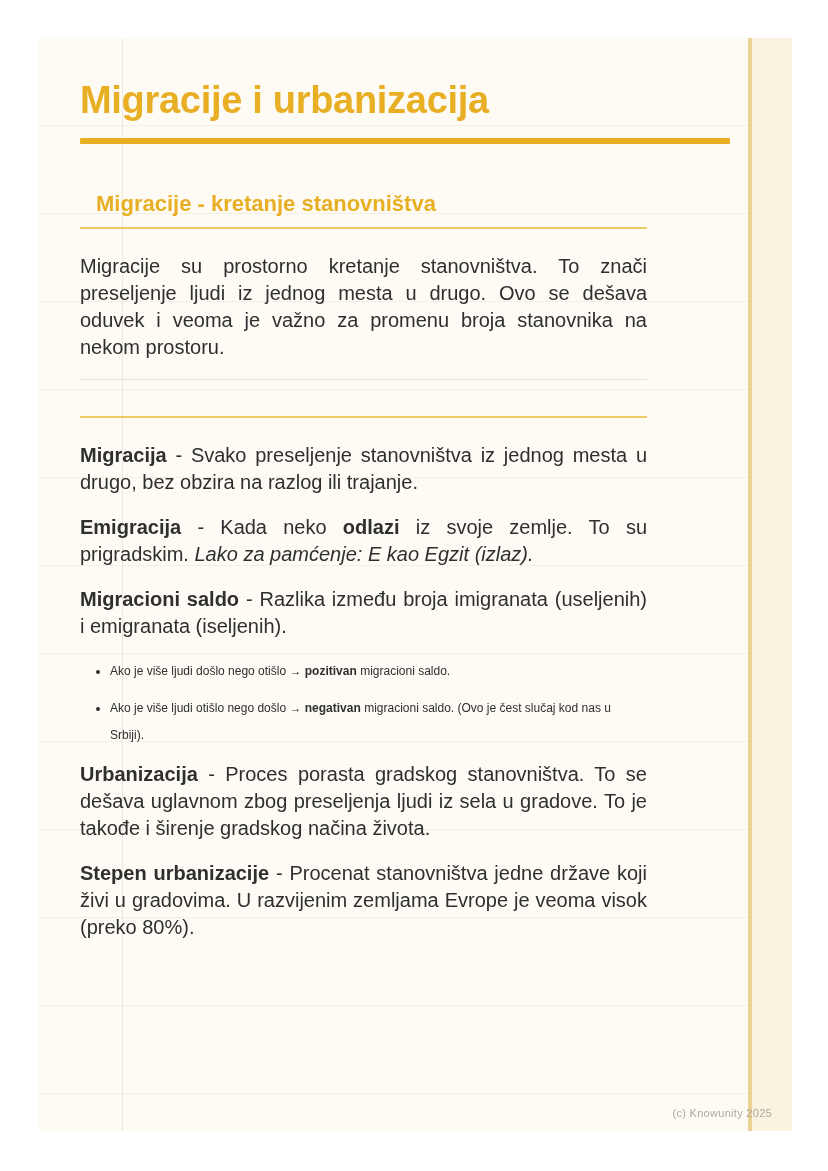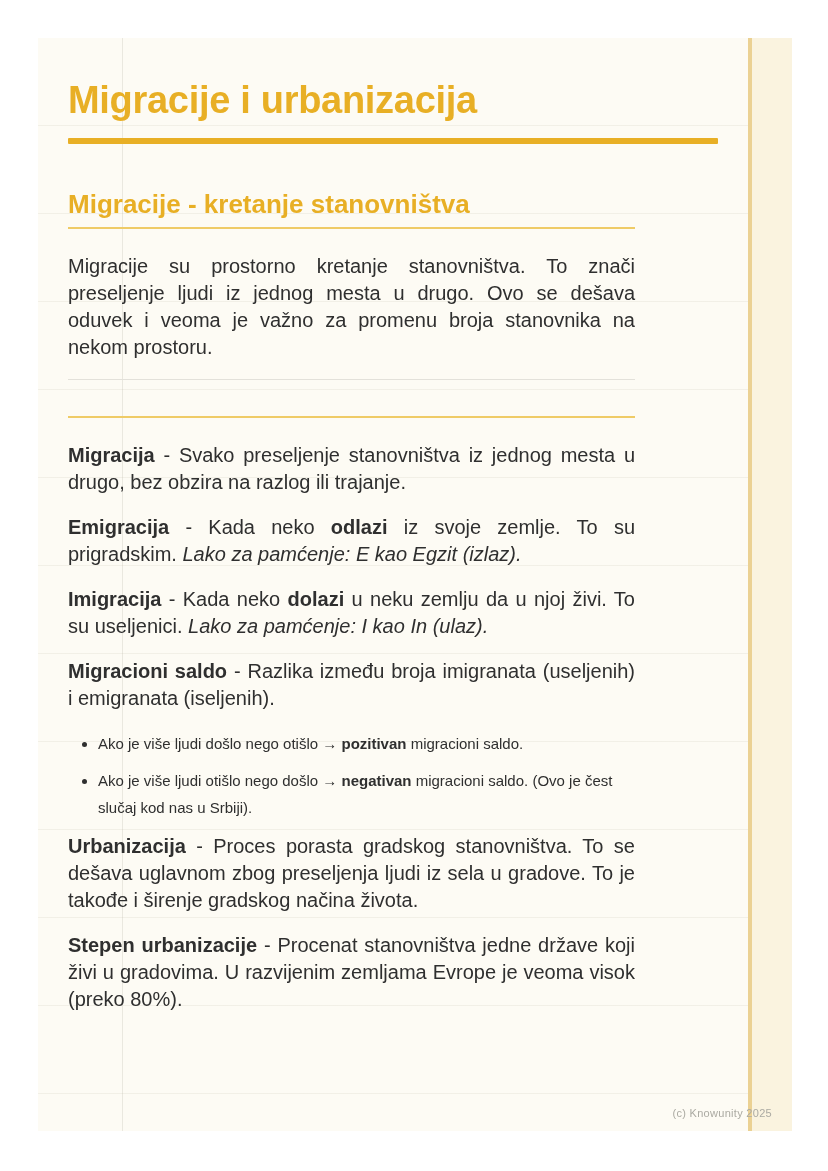--- a/index.html
+++ b/index.html
@@ -38,48 +38,48 @@
   }
   .margin-rule{
     position:absolute;top:0;right:40px;bottom:0;width:4px;
     background:var(--margin-rule);
   }
   .vline{
     position:absolute;left:84px;top:0;bottom:0;width:1px;
     background:rgba(170,165,150,0.22);
   }
   .content{
-    position:absolute;left:30px;top:40px;width:567px;
+    position:absolute;left:42px;top:40px;width:567px;
   }
   h1{
     margin:0 0 16px;font-size:38px;line-height:44px;font-weight:700;
     color:var(--accent);letter-spacing:-0.3px;
   }
   .title-rule{
     width:650px;height:6px;background:var(--accent);margin:0 0 44px;
     border-radius:1px;
   }
   h2{
-    margin:0 0 7px;font-size:26px;line-height:32px;font-weight:700;
+    margin:0 16px 7px;font-size:22px;line-height:32px;font-weight:700;
     color:var(--accent);
   }
   .h2-rule{
     height:2px;width:100%;background:var(--accent-soft);margin:0 0 24px;
   }
   .para{
     margin:0 0 18px;font-size:20px;line-height:27px;color:var(--text);
     text-align:justify;
   }
   .b{font-weight:700;}
   .i{font-style:italic;}
   .bullets{
     margin:16px 0 12px;padding:0 0 0 30px;list-style:disc;
   }
   .bullets li{
-    font-size:15px;line-height:27px;color:var(--text);
+    font-size:12px;line-height:27px;color:var(--text);
     margin:0 0 10px;text-align:left;
   }
   .divider{
     height:1px;background:var(--divider);margin:0 0 36px;
   }
   .footer{
     position:absolute;right:20px;bottom:12px;
     font-size:11px;letter-spacing:0.3px;color:var(--footer-text);
   }
 </style>
@@ -98,21 +98,20 @@
         <section class="section">
           <h2>Migracije - kretanje stanovništva</h2>
           <div class="h2-rule"></div>
           <p class="para"><span>Migracije su prostorno kretanje stanovništva. To znači preseljenje ljudi iz jednog mesta u drugo. Ovo se dešava oduvek i veoma je važno za promenu broja stanovnika na nekom prostoru.</span></p>
           <div class="divider"></div>
         </section>
         <section class="section">
           <div class="h2-rule"></div>
           <p class="para"><span class="b ">Migracija</span><span> - Svako preseljenje stanovništva iz jednog mesta u drugo, bez obzira na razlog ili trajanje.</span></p>
           <p class="para"><span class="b ">Emigracija</span><span> - Kada neko </span><span class="b ">odlazi</span><span> iz svoje zemlje. To su prigradskim. </span><span class="i">Lako za pamćenje: E kao Egzit (izlaz).</span></p>
-          <p class="para"><span class="b ">Imigracija</span><span> - Kada neko </span><span class="b ">dolazi</span><span> u neku zemlju da u njoj živi. To su useljenici. </span><span class="i">Lako za pamćenje: I kao In (ulaz).</span></p>
           <p class="para"><span class="b ">Migracioni saldo</span><span> - Razlika između broja imigranata (useljenih) i emigranata (iseljenih).</span></p>
           <ul class="bullets">
             <li><span>Ako je više ljudi došlo nego otišlo → </span><span class="b ">pozitivan</span><span> migracioni saldo.</span></li>
             <li><span>Ako je više ljudi otišlo nego došlo → </span><span class="b ">negativan</span><span> migracioni saldo. (Ovo je čest slučaj kod nas u Srbiji).</span></li>
           </ul>
           <p class="para"><span class="b ">Urbanizacija</span><span> - Proces porasta gradskog stanovništva. To se dešava uglavnom zbog preseljenja ljudi iz sela u gradove. To je takođe i širenje gradskog načina života.</span></p>
           <p class="para"><span class="b ">Stepen urbanizacije</span><span> - Procenat stanovništva jedne države koji živi u gradovima. U razvijenim zemljama Evrope je veoma visok (preko 80%).</span></p>
         </section>
       </div>
   </div>

